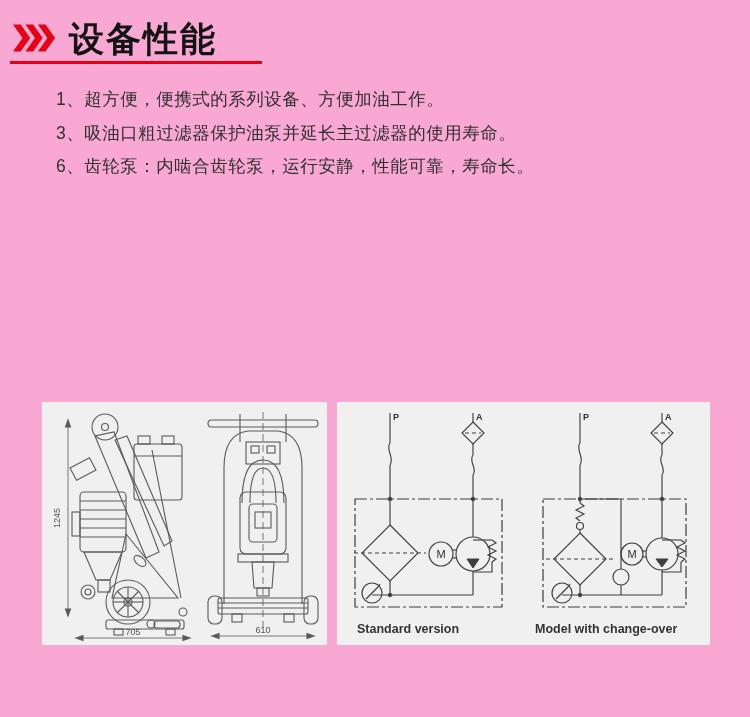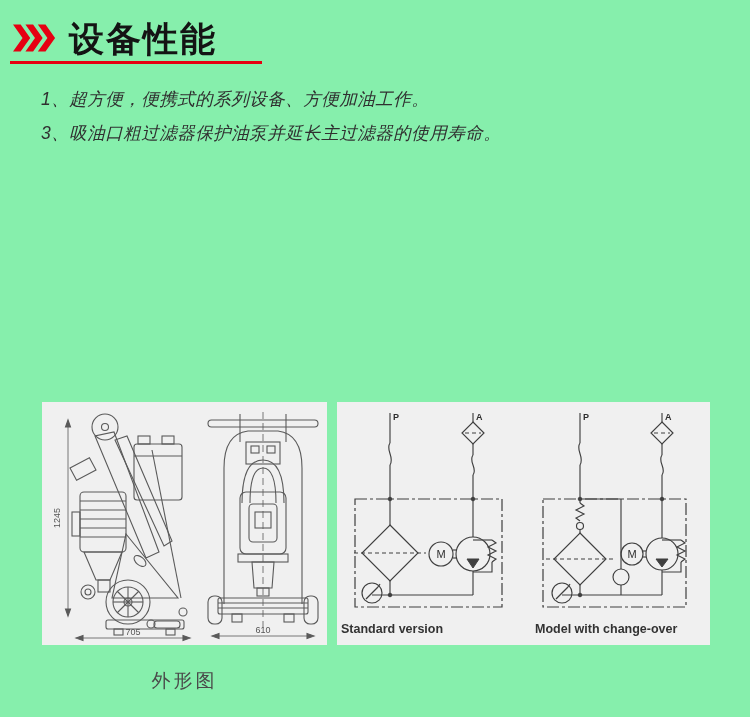--- a/index.html
+++ b/index.html
@@ -1,31 +1,31 @@
 <!DOCTYPE html>
 <html><head>
 <meta charset="utf-8">
 <style>
   html,body{margin:0;padding:0;}
   body{
     width:750px;height:717px;background:#ffffff;
     font-family:"Liberation Sans","DejaVu Sans",sans-serif;
     color:#333;
   }
-  .page{position:relative;width:750px;height:717px;background:#86efac;overflow:hidden;}
+  .page{position:relative;width:750px;height:717px;background:#f9a8d4;overflow:hidden;}
 
   
   .header{position:absolute;left:13px;top:12px;height:52px;display:flex;align-items:center;}
   .chevrons{width:44px;height:30px;margin-right:12px;}
   .chevrons polygon{fill:#e60012;}
   .page-title{font-size:35px;font-weight:600;color:#141414;letter-spacing:2px;line-height:1;}
   .title-underline{position:absolute;left:10px;top:61px;width:252px;height:3px;background:#e60012;}
 
   
-  .features{position:absolute;left:41px;top:83px;width:672px;font-style:italic;}
+  .features{position:absolute;left:56px;top:83px;width:672px;}
   .feature-line{font-size:17.5px;line-height:33.5px;color:#303030;letter-spacing:0.5px;}
 
   
   .panel{position:absolute;top:402px;height:243px;background:#f0f0f0;}
   .panel-outline{left:42px;width:285px;}
   .panel-schematic{left:337px;width:373px;}
   .drawing{position:absolute;top:4px;}
   .sch-drawing{position:absolute;top:5px;}
   .sch-label{position:absolute;bottom:9px;font-size:12.5px;font-weight:bold;color:#333;white-space:nowrap;}
 
@@ -56,20 +56,21 @@
       <polygon points="13,1 21,1 31,15 21,29 13,29 23,15"></polygon>
       <polygon points="26,1 34,1 44,15 34,29 26,29 36,15"></polygon>
     </svg>
     <span class="page-title">设备性能</span>
   </div>
   <div class="title-underline"></div>
 
   <div class="features">
     <div class="feature-line">1、超方便，便携式的系列设备、方便加油工作。</div>
     <div class="feature-line">3、吸油口粗过滤器保护油泵并延长主过滤器的使用寿命。</div>
+    <div class="feature-line">6、齿轮泵：内啮合齿轮泵，运行安静，性能可靠，寿命长。</div>
   </div>
 
   <div class="panel panel-outline">
 
     <svg class="drawing" style="left:6px" width="150" height="238" viewBox="0 0 150 238">
 
       <line class="dim" x1="20" y1="16" x2="20" y2="208"></line>
       <path class="lnf" d="M20,14 l-2.5,7 l5,0 z"></path>
       <path class="lnf" d="M20,210 l-2.5,-7 l5,0 z"></path>
       <text class="dimtxt" text-anchor="middle" transform="rotate(-90 12 112)" x="12" y="112">1245</text>
@@ -241,19 +242,18 @@
       <line class="sln" x1="114" y1="144" x2="117" y2="144"></line>
       <line class="sln" x1="114" y1="150" x2="117" y2="150"></line>
       <line class="sln" x1="133" y1="163" x2="133" y2="188"></line>
       <line class="sln" x1="33" y1="188" x2="133" y2="188"></line>
       <circle class="slnf" cx="51" cy="188" r="1.8"></circle>
       <circle class="sln" cx="33" cy="186" r="10"></circle>
       <line class="sln" x1="27" y1="192" x2="39" y2="180"></line>
       <line class="sln" x1="39" y1="180" x2="41" y2="177"></line>
     </svg>
 
-    <div class="sch-label" style="left:4px">Standard version</div>
+    <div class="sch-label" style="left:20px">Standard version</div>
     <div class="sch-label" style="left:198px">Model with change-over</div>
   </div>
 
-  <div class="caption caption-outline">外形图</div>
 
 </div>
 
 </body></html>

